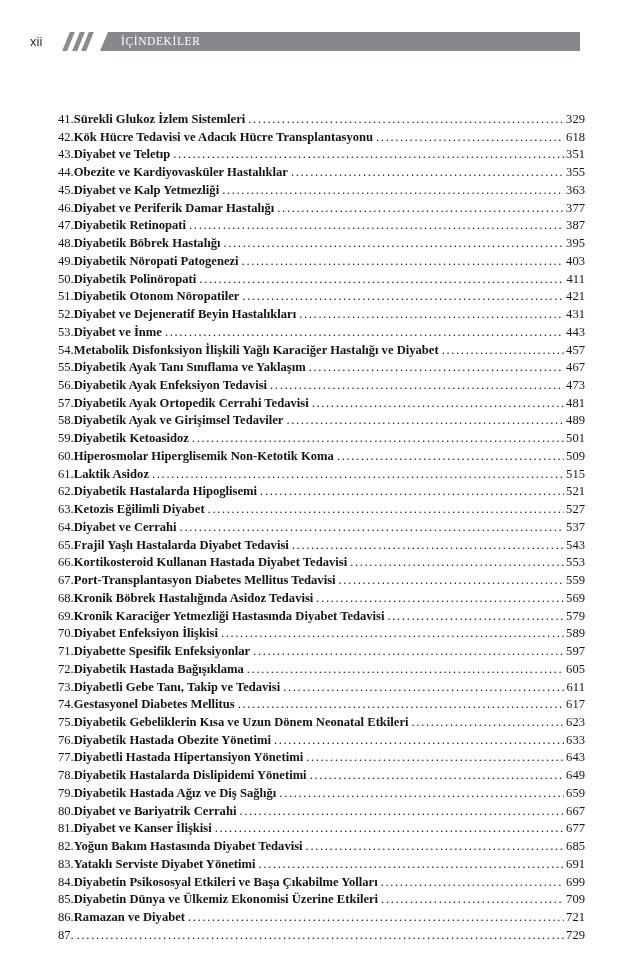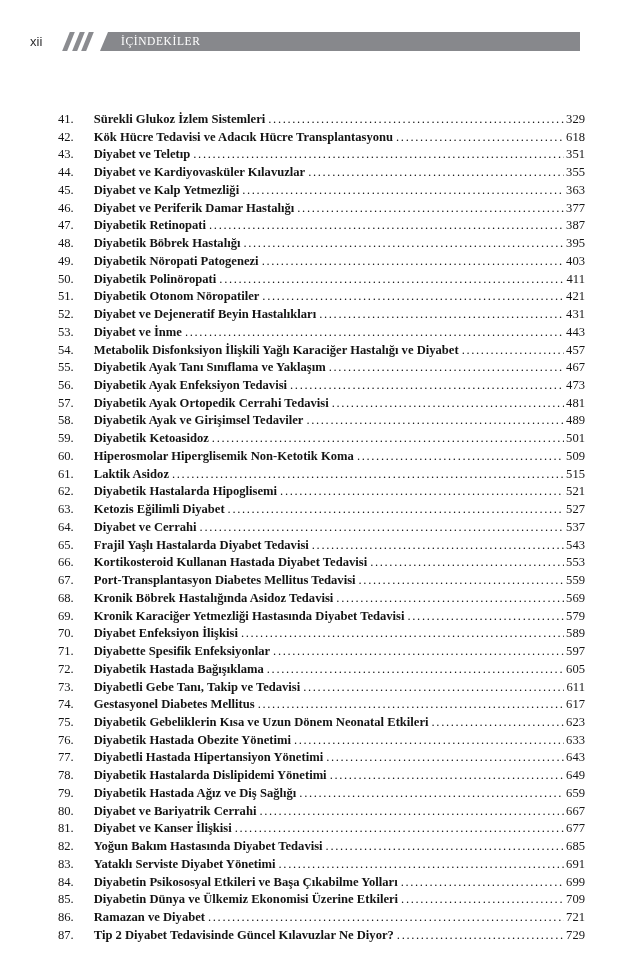--- a/index.html
+++ b/index.html
@@ -72,21 +72,21 @@
   }
   .toc-row {
     display: flex;
     align-items: baseline;
     white-space: nowrap;
     height: 17.74px;
     line-height: 17.74px;
   }
   .toc-num {
     flex: none;
-    margin-right: 20px;
+    margin-right: 0;
   }
   .toc-title {
     flex: none;
     font-weight: bold;
   }
   .toc-leader {
     flex: 1 1 auto;
     overflow: hidden;
     margin: 0 1px 0 3px;
   }
@@ -136,21 +136,21 @@
 
     <div class="toc-row">
       <span class="toc-num">43.</span>
       <span class="toc-title">Diyabet ve Teletıp</span>
       <span class="toc-leader"></span>
       <span class="toc-page">351</span>
     </div>
 
     <div class="toc-row">
       <span class="toc-num">44.</span>
-      <span class="toc-title">Diyabet ve Kardiyovasküler Kılavuzlar</span>
+      <span class="toc-title">Obezite ve Kardiyovasküler Hastalıklar</span>
       <span class="toc-leader"></span>
       <span class="toc-page">355</span>
     </div>
 
     <div class="toc-row">
       <span class="toc-num">45.</span>
       <span class="toc-title">Diyabet ve Kalp Yetmezliği</span>
       <span class="toc-leader"></span>
       <span class="toc-page">363</span>
     </div>
@@ -437,19 +437,18 @@
 
     <div class="toc-row">
       <span class="toc-num">86.</span>
       <span class="toc-title">Ramazan ve Diyabet</span>
       <span class="toc-leader"></span>
       <span class="toc-page">721</span>
     </div>
 
     <div class="toc-row">
       <span class="toc-num">87.</span>
-      <span class="toc-title">Tip 2 Diyabet Tedavisinde Güncel Kılavuzlar Ne Diyor?</span>
       <span class="toc-leader"></span>
       <span class="toc-page">729</span>
     </div>
   </div>
 
 </div>
 
 </body></html>

